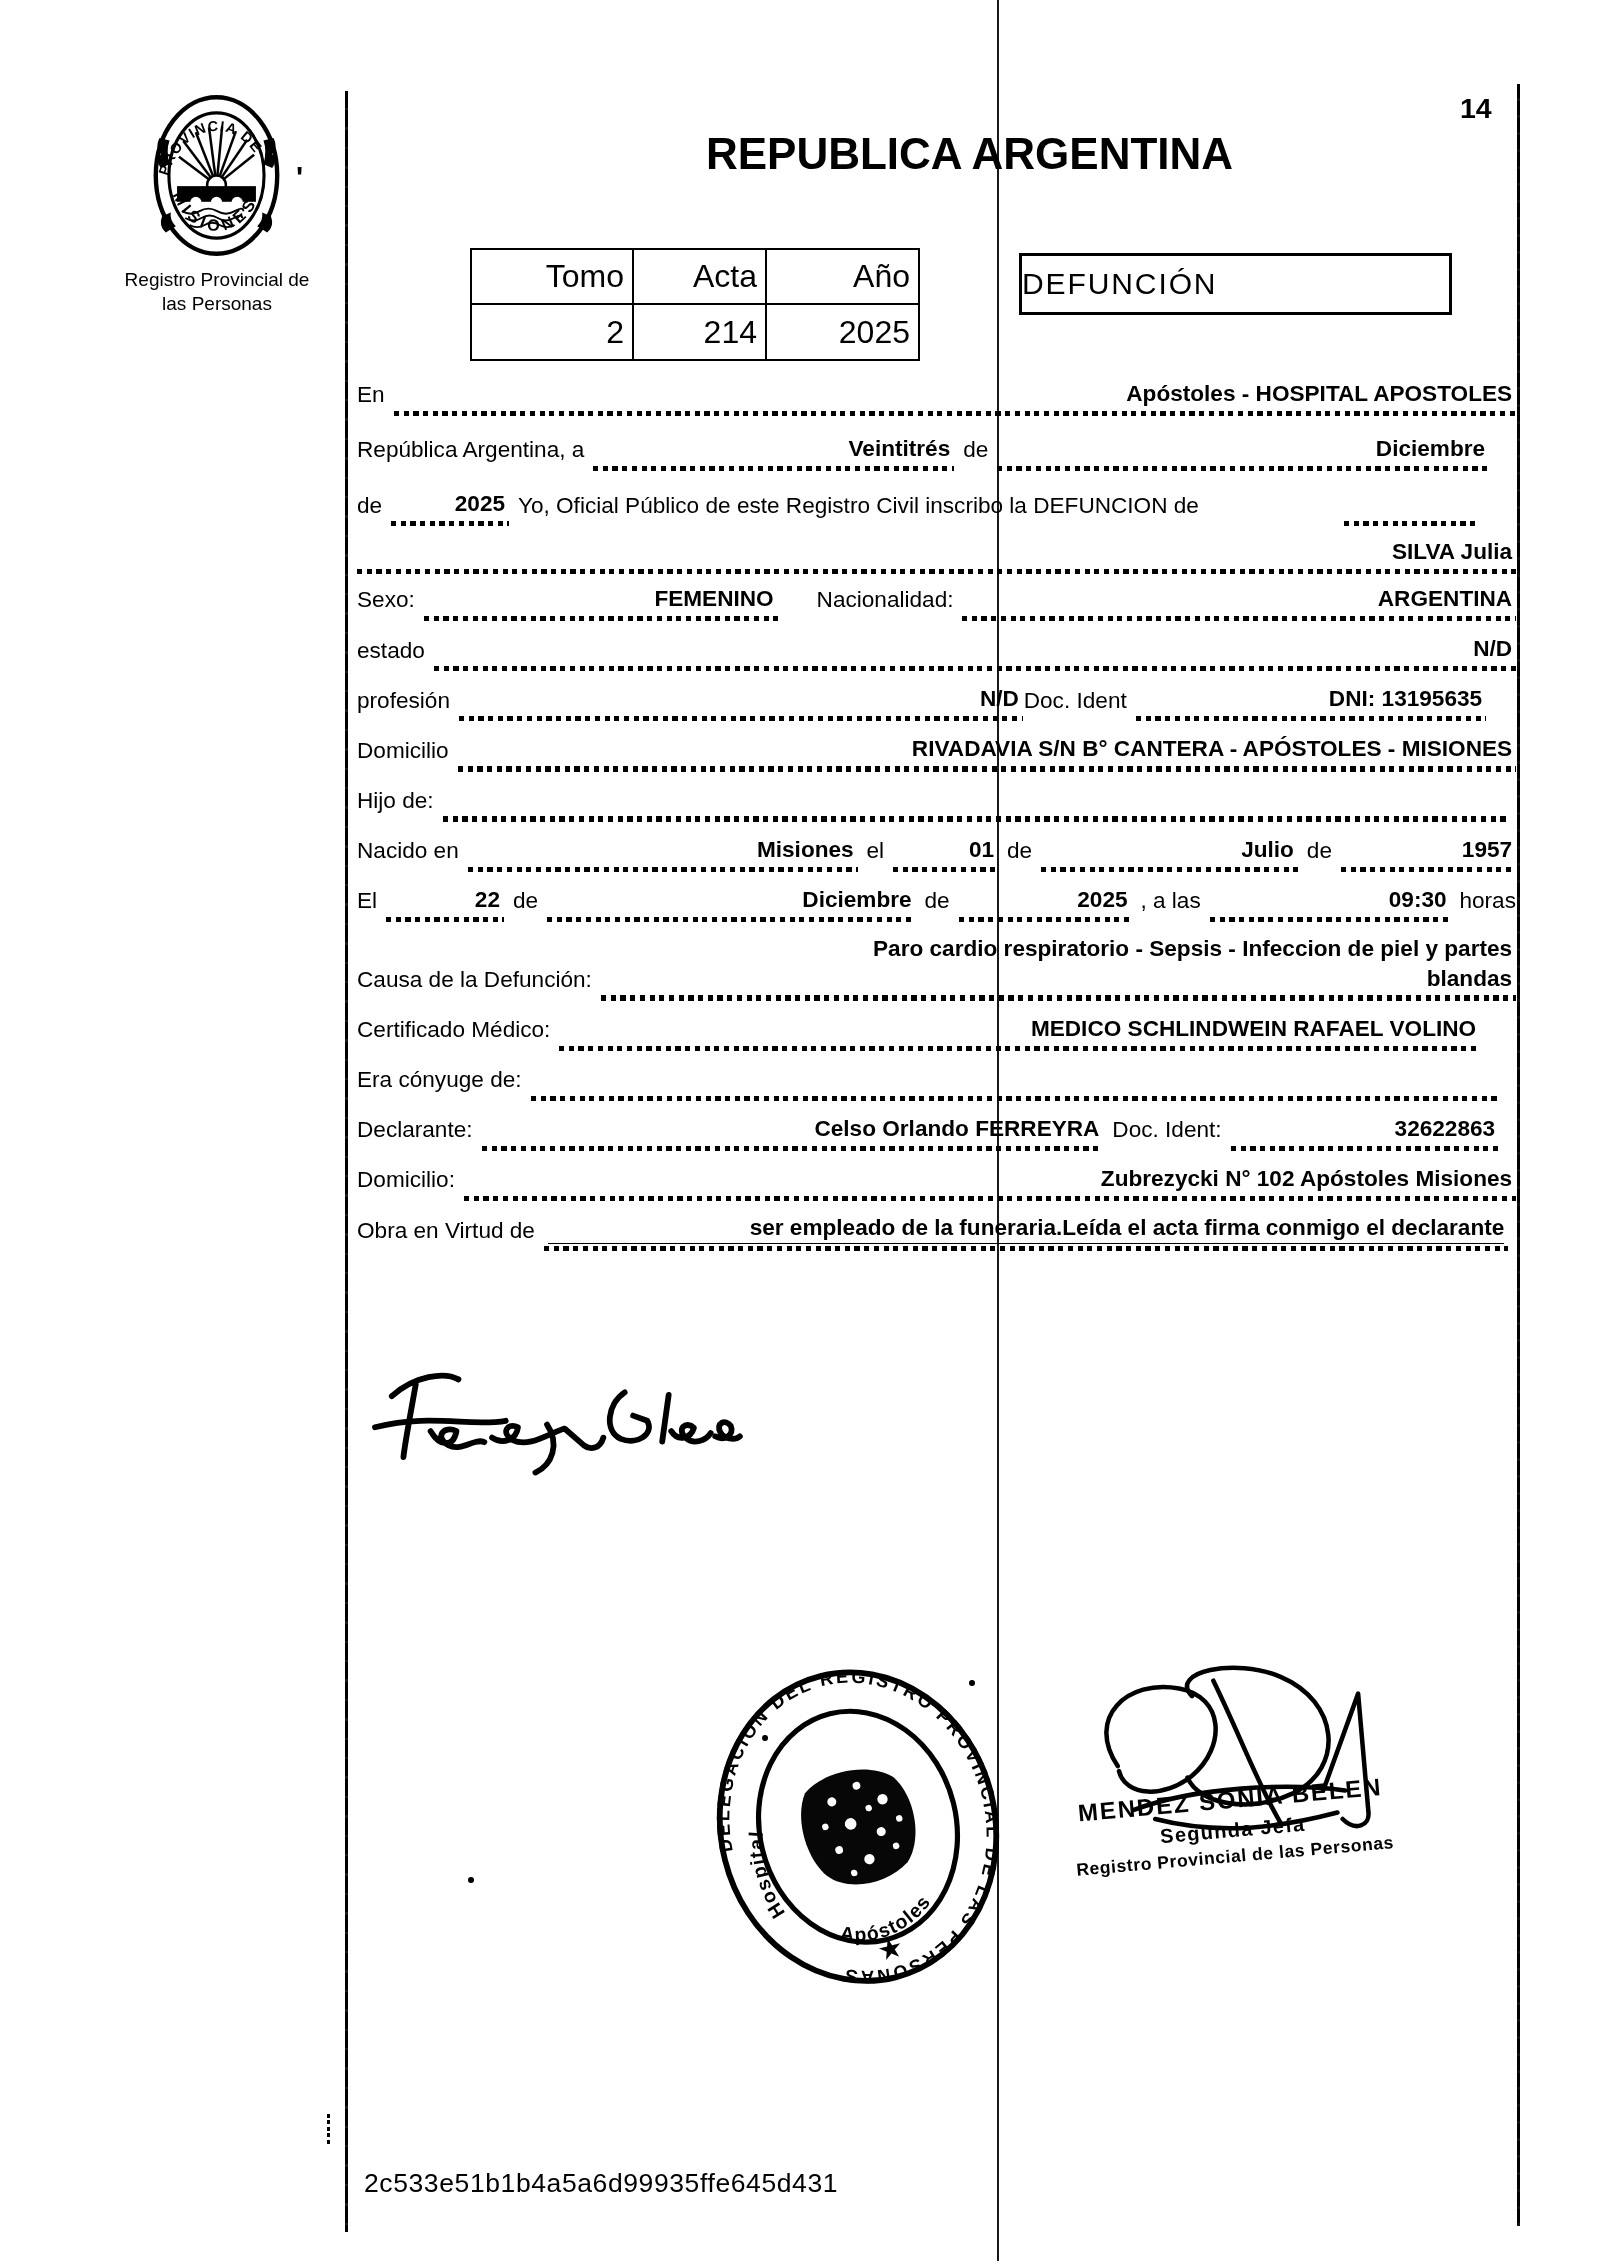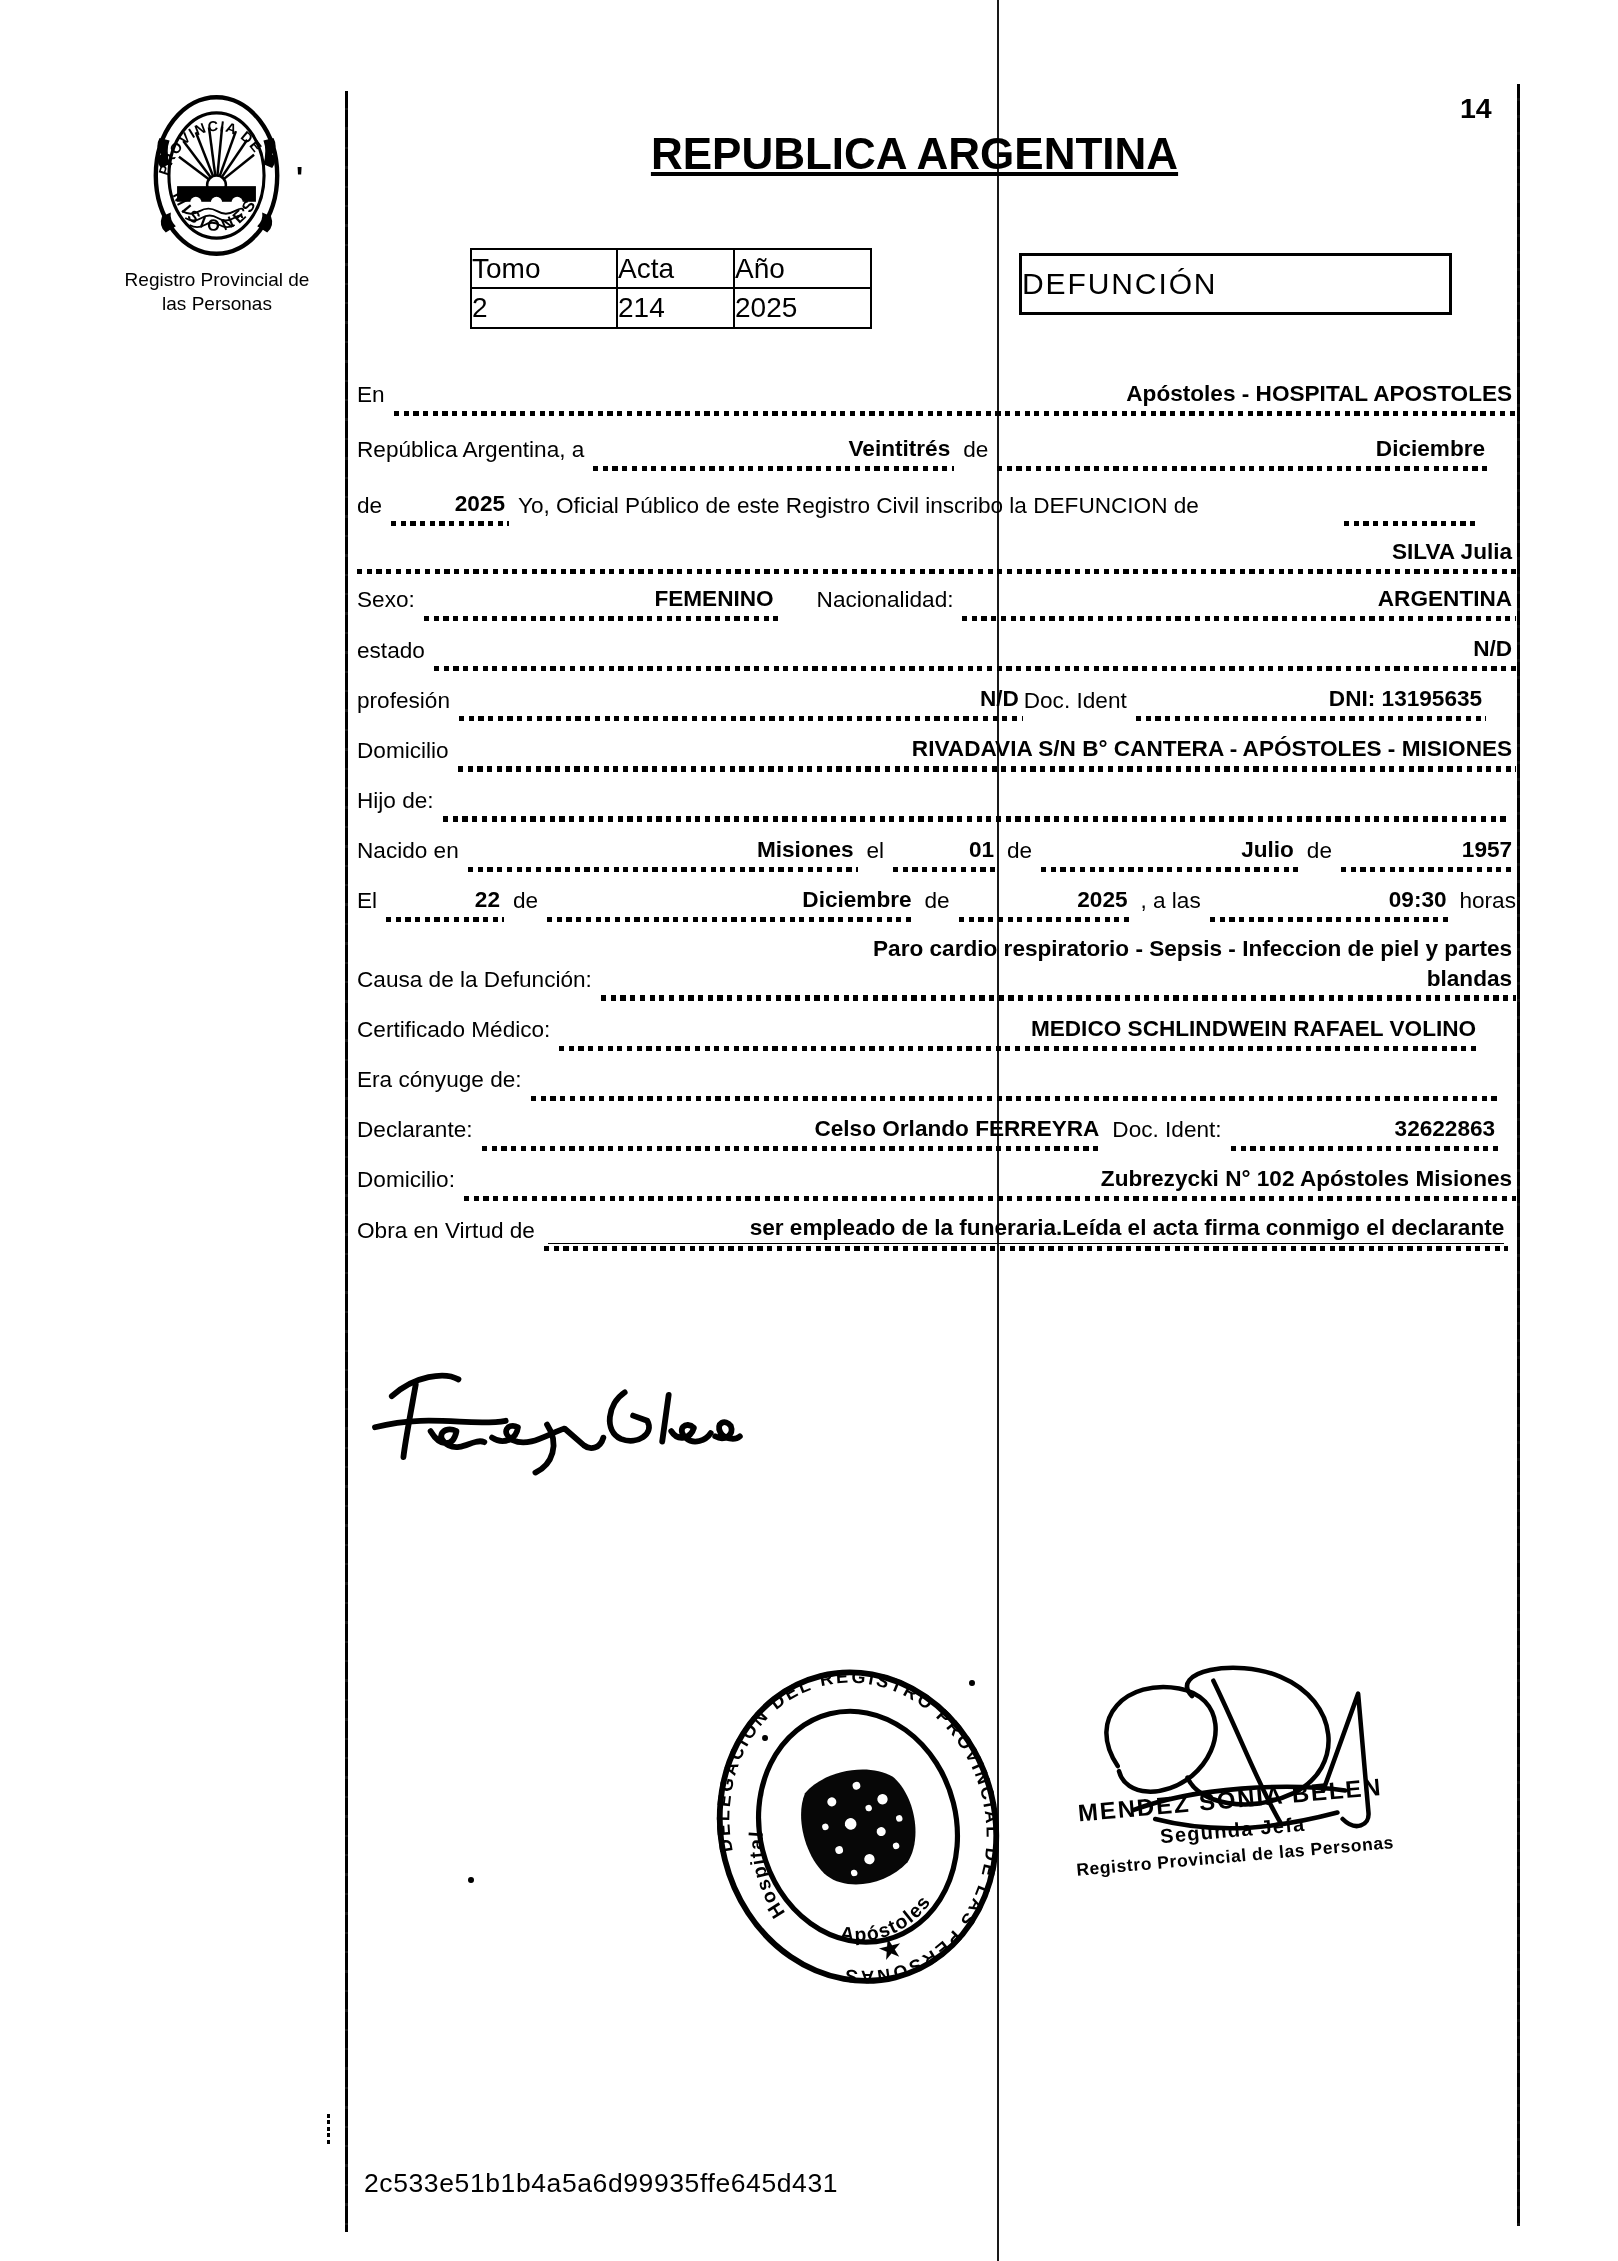--- a/index.html
+++ b/index.html
@@ -14,24 +14,24 @@
   .right-border{left:1517px;top:84px;width:3.2px;height:2142px;background:repeating-linear-gradient(180deg,#000 0 14.2px,#111 14.2px 17px);}
   .tick{position:absolute;left:327px;top:2114px;width:2.6px;height:31px;background:repeating-linear-gradient(180deg,#000 0 3.9px,transparent 3.9px 6.5px);}
   .apostrophe{position:absolute;left:296px;top:160px;font-size:30px;font-weight:bold;}
   .dot-mark{position:absolute;width:5.8px;height:5.8px;border-radius:50%;background:#000;}
 
   .page-number{position:absolute;left:1460px;top:92px;font-size:28.5px;font-weight:bold;}
 
   
   .seal{position:absolute;left:150px;top:91px;width:133px;height:169px;}
   .org-name{position:absolute;left:91px;top:268px;width:252px;text-align:center;font-size:19px;line-height:1.25;white-space:pre-line;}
-  .doc-title{position:absolute;left:533px;top:129px;width:763px;text-align:center;font-size:44px;font-weight:bold;letter-spacing:0px;text-decoration:underline;}
+  .doc-title{position:absolute;left:588px;top:129px;width:763px;text-align:center;font-size:44px;font-weight:bold;letter-spacing:0px;}
 
   .record-table{position:absolute;left:470px;top:248px;border-collapse:collapse;}
-  .record-table td{border:2.6px solid #000;text-align:left;font-size:28px;padding:0;}
+  .record-table td{border:2.6px solid #000;text-align:right;font-size:32px;padding:8px;}
   .record-table tr:first-child td{height:37px;}
   .record-table tr:last-child td{height:38px;}
   .col-tomo{width:144px;} .col-acta{width:115px;} .col-anio{width:135px;}
 
   .record-type-box{
     position:absolute;left:1019px;top:253px;width:427px;height:56px;border:3.2px solid #000;
     display:flex;align-items:center;font-size:30px;letter-spacing:1.9px;
   }
 
   

